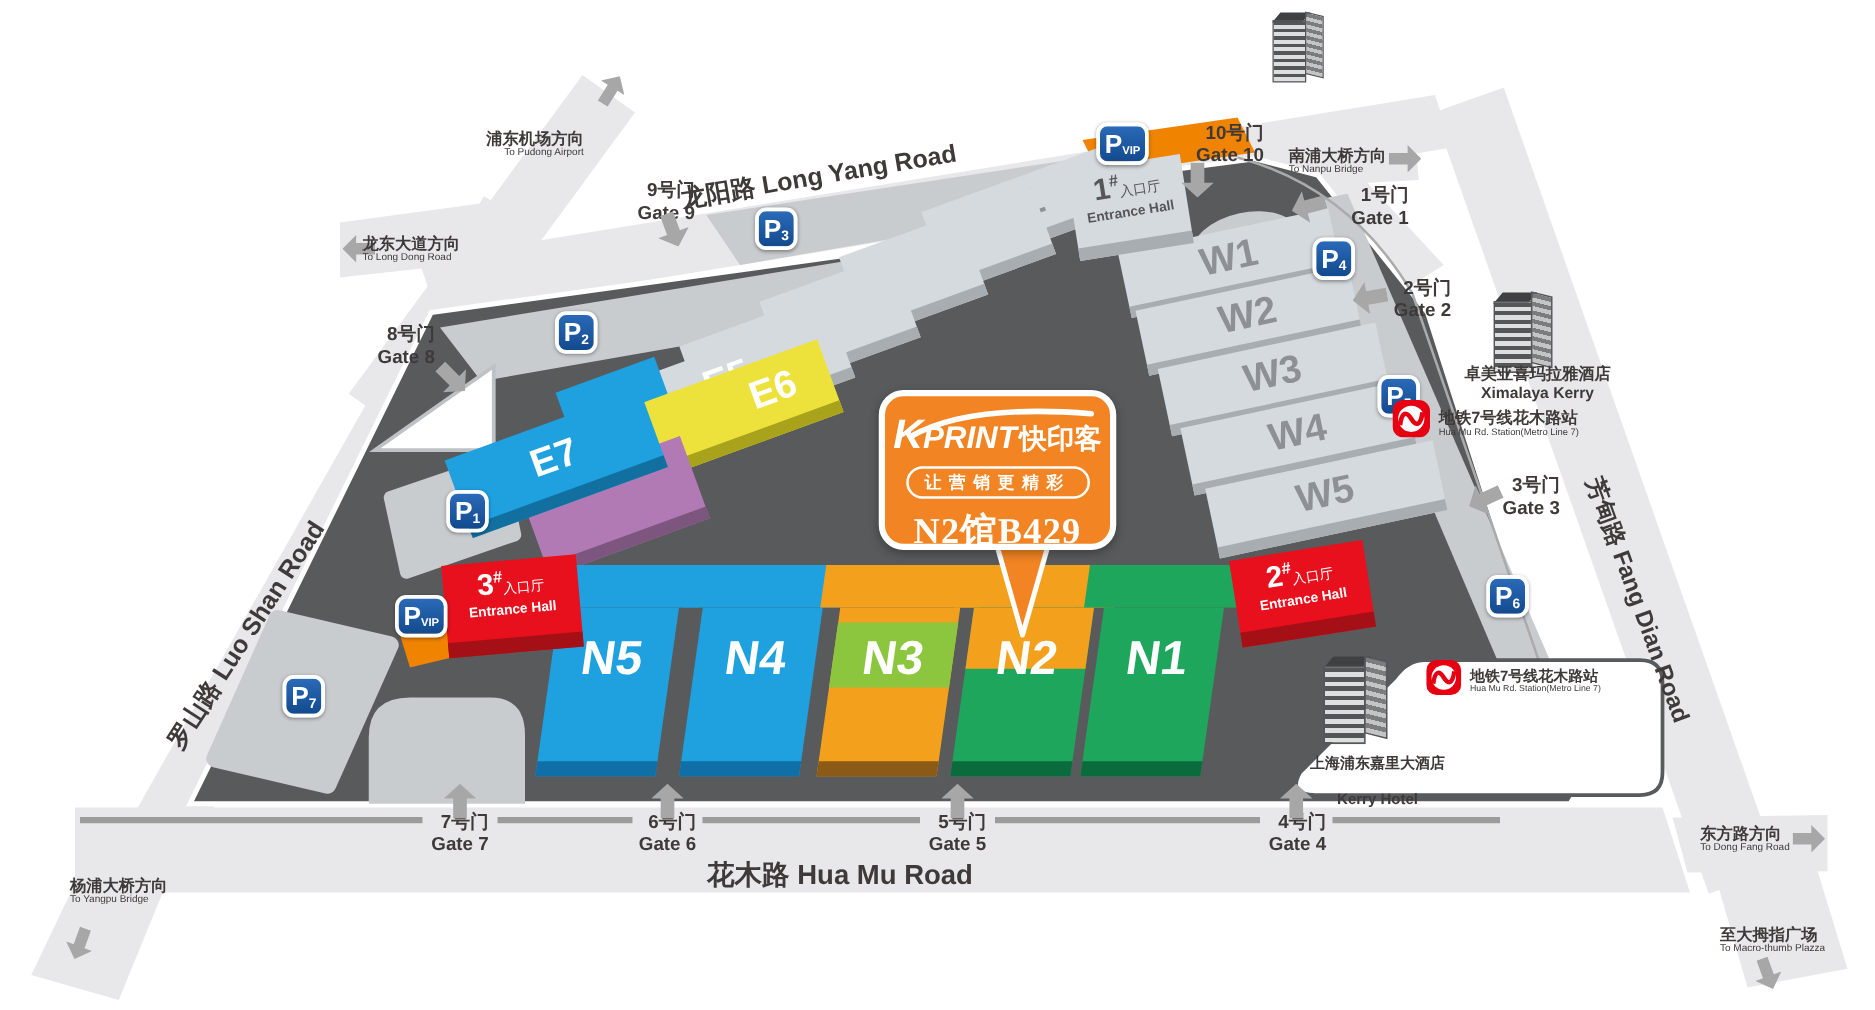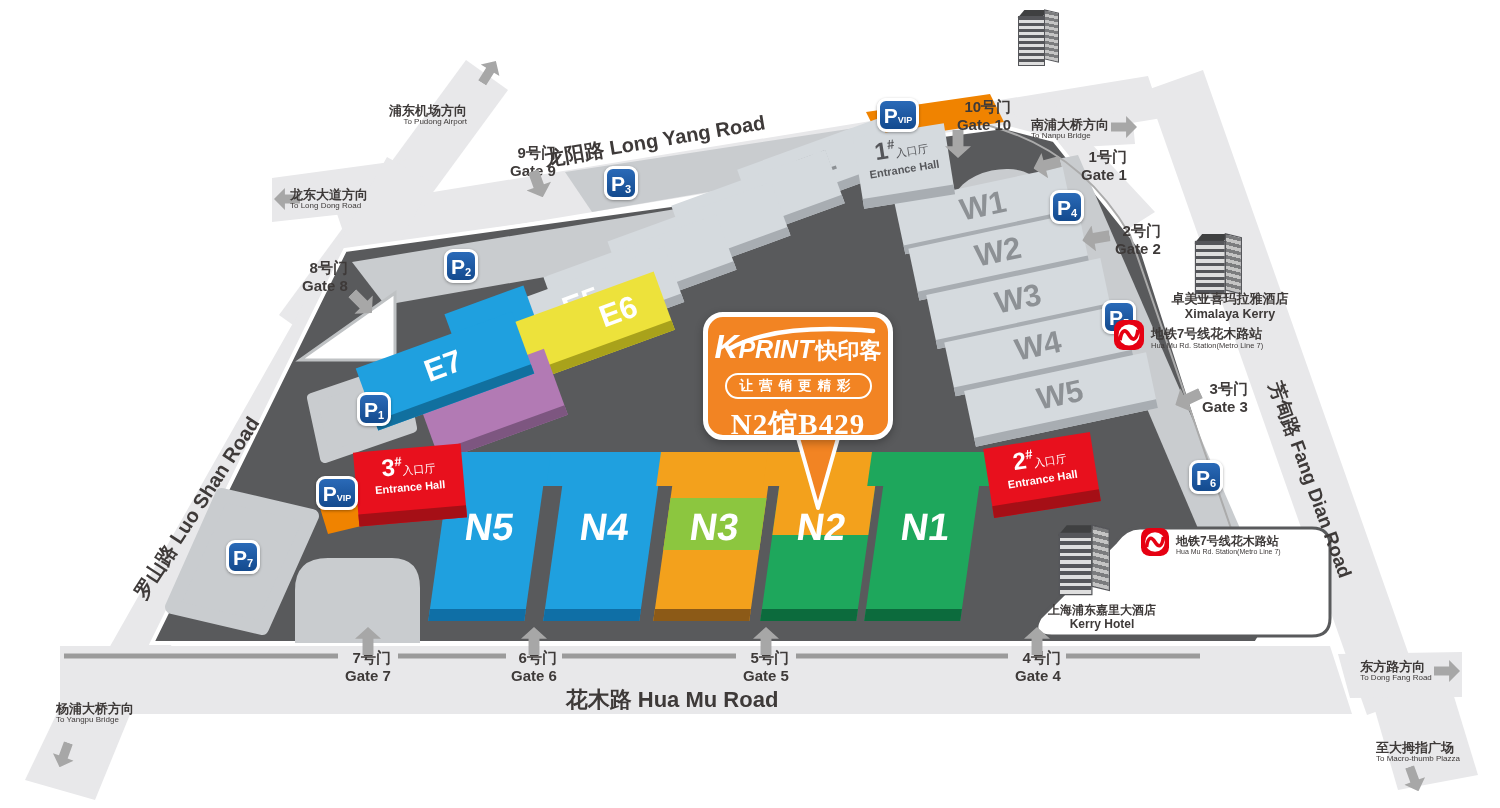--- a/index.html
+++ b/index.html
@@ -287,21 +287,21 @@
     <div class="cn">卓美亚喜玛拉雅酒店</div>
     <div class="en">Ximalaya Kerry</div>
   </div>
   <div class="tower" style="left:1062px;top:528px;transform:scale(1.25);">
     <div class="t-roof"></div>
       <div class="t-front"></div>
       <div class="t-side"></div>
   </div>
   <div class="bldlab" style="left:1102px;top:604px;">
     <div class="cn" style="font-size:12px;">上海浦东嘉里大酒店</div>
-    <div class="en" style="font-size:12px;">Kerry Hotel</div>
+    <div class="en" style="font-size:12px;margin-top:15px;">Kerry Hotel</div>
   </div>
 
   <div class="gate" style="left:984px;top:116px;">
       <div>10号门</div>
       <div>Gate 10</div>
     </div>
   <div class="gate" style="left:533px;top:162px;">
       <div>9号门</div>
       <div>Gate 9</div>
     </div>

